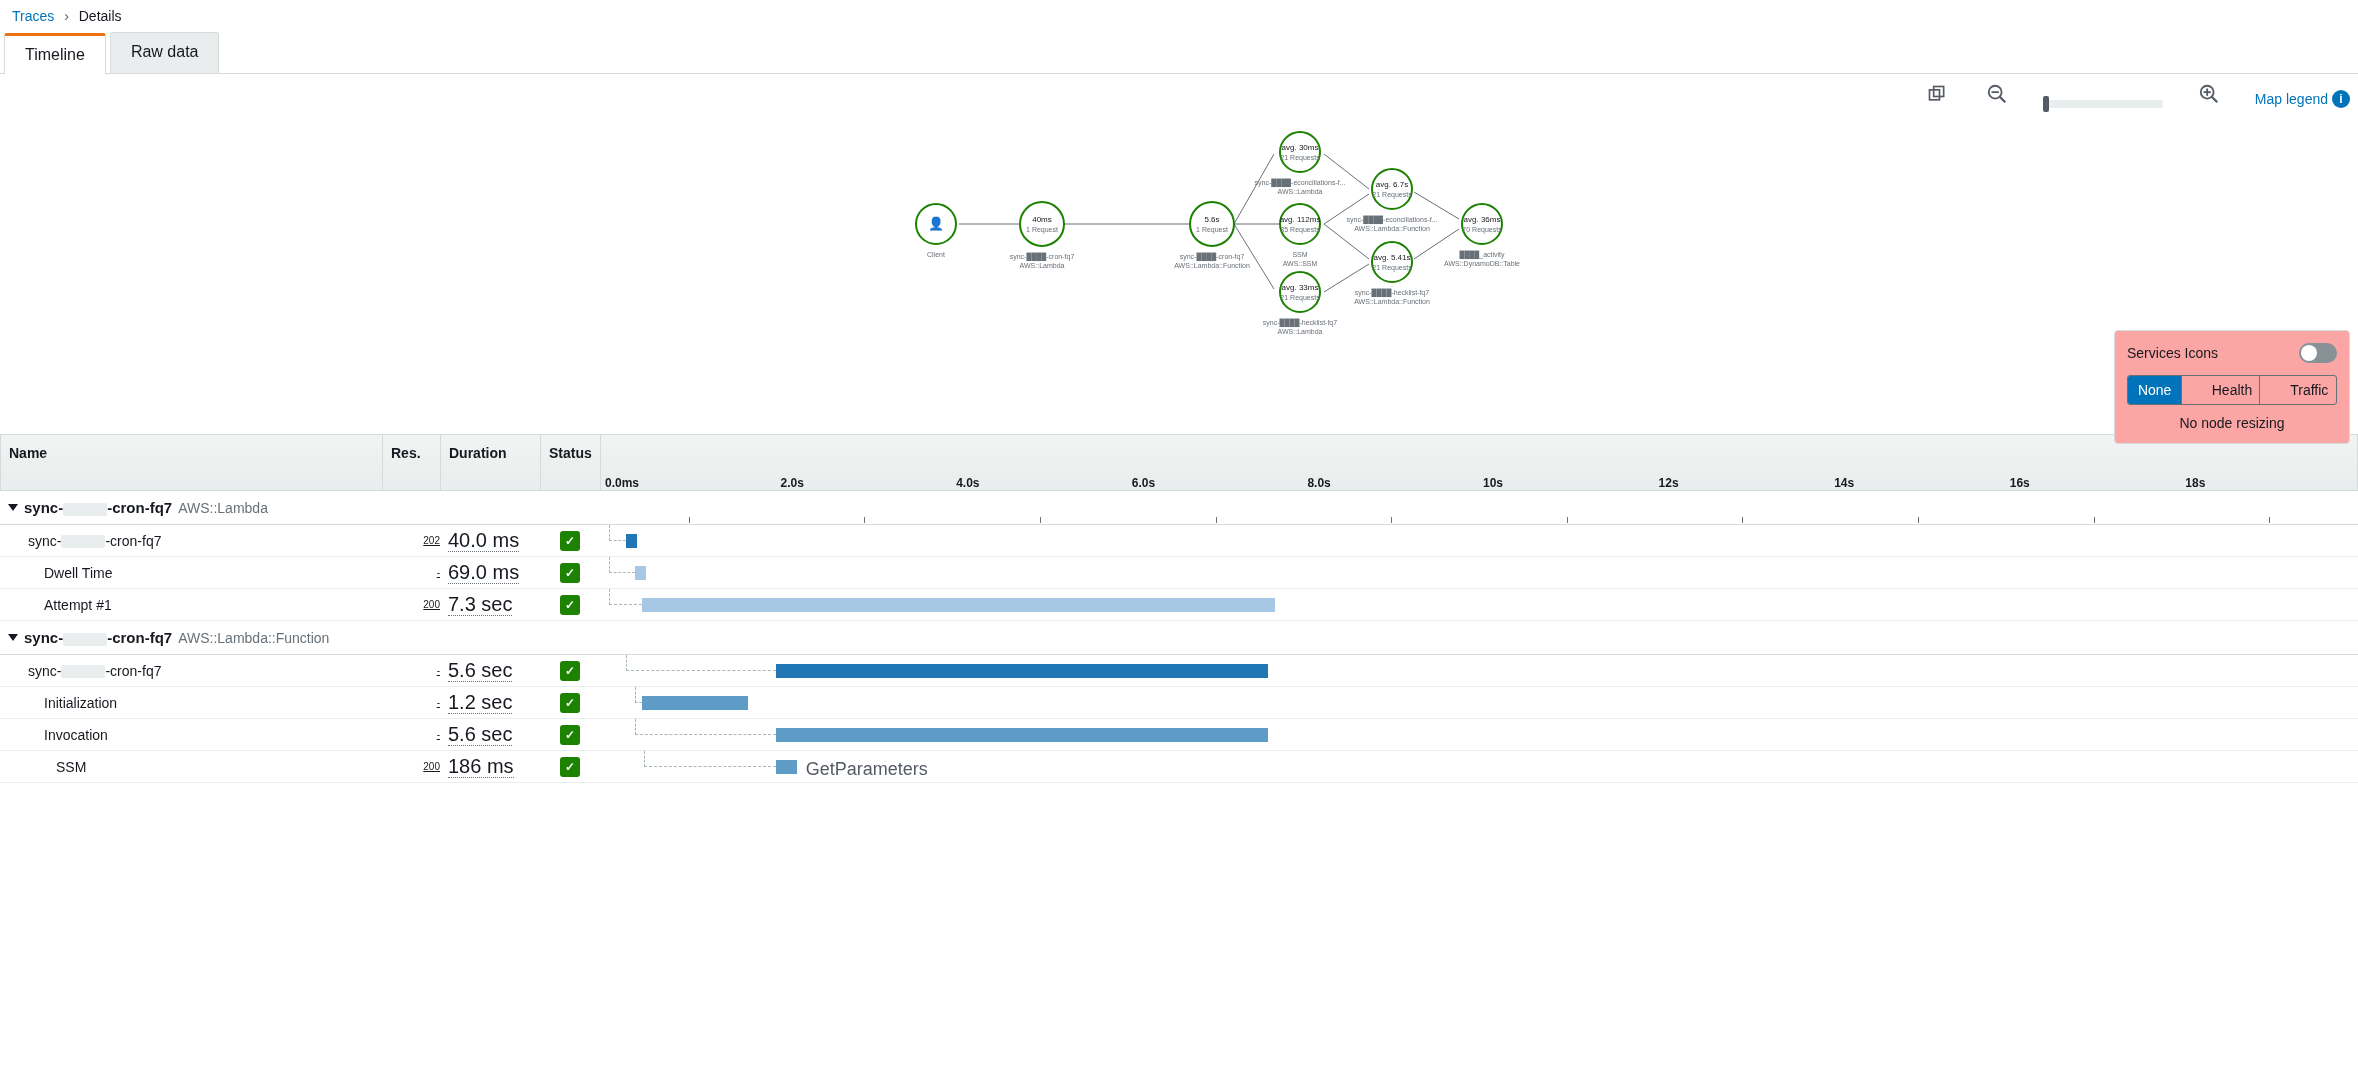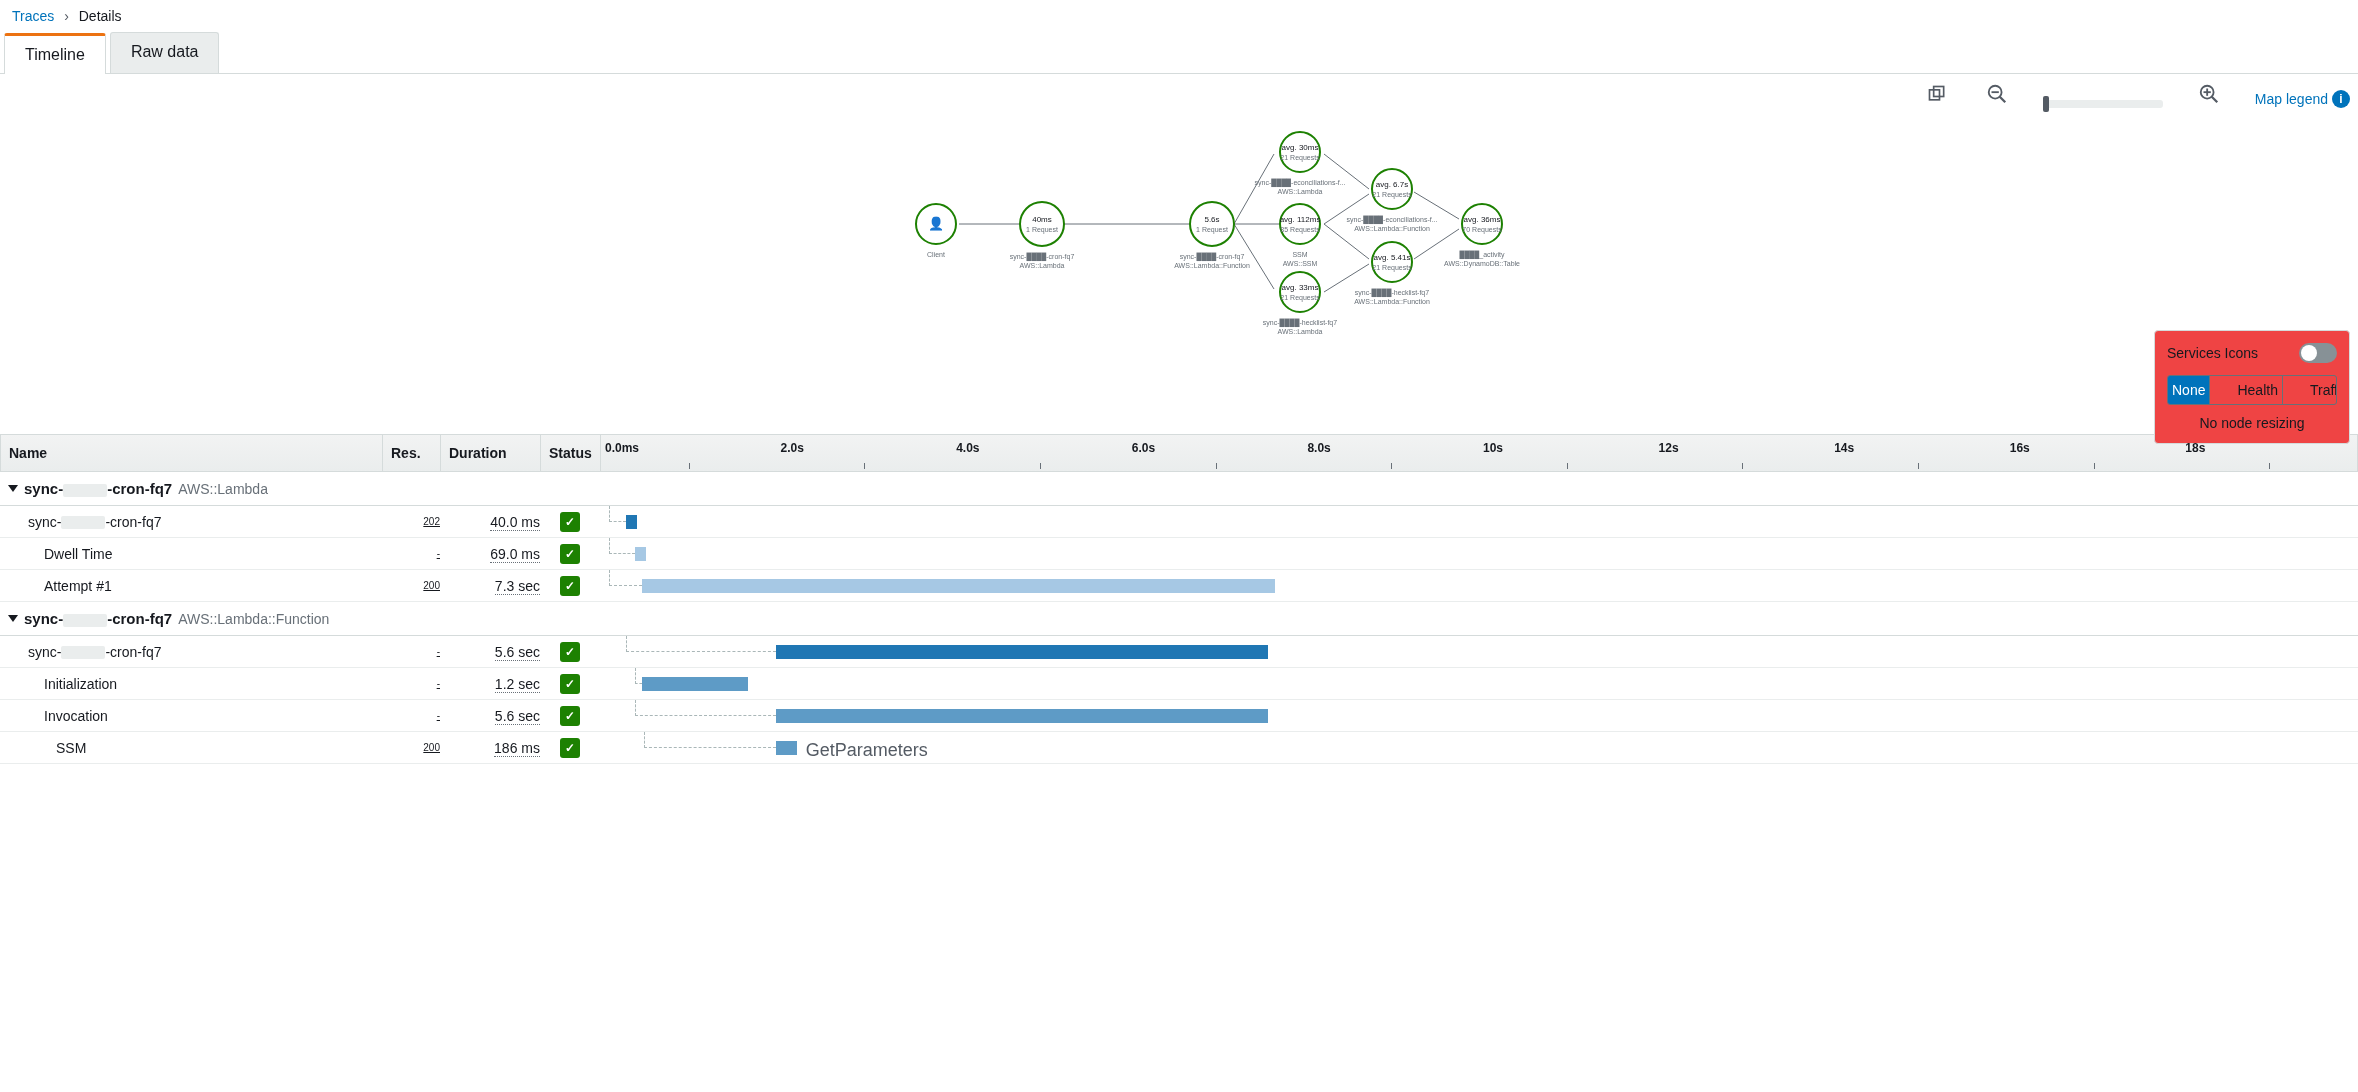--- a/index.html
+++ b/index.html
@@ -15,21 +15,21 @@
   .tab.active { background: #fff; border-top: 3px solid #ec7211; position: relative; top: 1px; font-weight: 500; }
 
   .map-area { position: relative; height: 300px; width: 100%; }
   .map-controls-top { position: absolute; top: 6px; right: 8px; display: flex; align-items: flex-end; gap: 32px; }
   .map-controls-top .icon-btn { width: 28px; height: 28px; display:flex; align-items:center; justify-content:center; cursor:pointer; color:#545b64; }
   .zoom-track { width: 120px; height: 8px; background: #eaeded; border-radius: 3px; position: relative; }
   .zoom-thumb { position:absolute; left:0; top:-4px; width:6px; height:16px; background:#545b64; border-radius:2px; }
   .legend-link { color:#0073bb; cursor:pointer; font-size:14px; display:flex; align-items:center; gap:4px; }
   .info-circle { width:18px;height:18px;border-radius:50%;background:#0073bb;color:#fff;display:inline-flex;align-items:center;justify-content:center;font-size:12px;font-weight:bold; }
 
-  .map-panel { position:absolute; right:8px; bottom: -70px; width: 196px; border:1px solid #d5dbdb; border-radius:4px; background:#ef4444; padding:12px; }
+  .map-panel { position:absolute; right:8px; bottom: -70px; width: 236px; border:1px solid #d5dbdb; border-radius:4px; background:#fca5a5; padding:12px; }
   .map-panel .row1 { display:flex; justify-content:space-between; align-items:center; margin-bottom:12px; font-size:14px; }
   .toggle { width:38px; height:20px; border-radius:10px; background:#879196; position:relative; cursor:pointer; }
   .toggle::after { content:""; width:16px;height:16px;background:#fff;border-radius:50%; position:absolute; top:2px; left:2px; }
   .btn-group { display:flex; border:1px solid #687078; border-radius:3px; overflow:hidden; margin-bottom:10px;gap:23px; }
   .btn-group .seg { flex:1; text-align:center; padding:6px 4px; font-size:14px; cursor:pointer; border-right:1px solid #687078; }
   .btn-group .seg:last-child { border-right:none; }
   .btn-group .seg.active { background:#0073bb; color:#fff; }
   .resize-text { text-align:center; font-size:14px; color:#16191f; }
 
   .map-svg { position:absolute; left:0; top:0; width:100%; height:100%; }
@@ -41,36 +41,36 @@
 
   
   .timeline-table { margin-top: 60px; }
   .thead { display:flex; background: linear-gradient(#f2f3f3,#eaeded); border:1px solid #d5dbdb; }
   .th { padding: 10px 8px; border-right:1px solid #d5dbdb; font-weight:bold; font-size:14px; }
   .th.name { width: 382px; }
   .th.res { width: 58px; }
   .th.dur { width: 100px; }
   .th.status { width: 60px; }
   .th.chart { flex:1; position:relative; border-right:none; padding:0; }
-  .axis { display:flex; height:100%; }
+  .axis { display:flex; height:100%;margin-top:35px; }
   .tick { flex:1; position:relative; border-right:none; font-size:12px; text-align:left; padding:6px 0 0 4px; }
   .tick::after { content:""; position:absolute; left:50%; bottom:2px; width:1px; height:6px; background:#687078; }
 
   .group-row { display:flex; align-items:center; border-bottom:1px solid #d5dbdb; padding:8px; background:#fff; }
   .group-row .caret { width:0;height:0;border-left:5px solid transparent;border-right:5px solid transparent;border-top:7px solid #16191f; margin-right:6px; cursor:pointer; }
   .group-row b { font-size:15px; }
   .group-row .sub { color:#687078; font-size:14px; margin-left:6px; }
   .redact { display:inline-block; background:#eaeded; border-radius:2px; width:44px; height:13px; vertical-align:middle; }
 
   .data-row { display:flex; border-bottom:1px solid #eaeded; align-items:center; height:32px; }
   .data-row .c-name { width:382px; padding-left:28px; font-size:14px; }
   .data-row.indent1 .c-name { padding-left:44px; }
   .data-row.indent2 .c-name { padding-left:56px; }
   .data-row .c-res { width:58px; text-align:right; font-size:10px;text-decoration:underline; }
-  .data-row .c-dur { width:100px; text-align:right; font-size:14px; padding-left:8px; }
+  .data-row .c-dur { width:100px; text-align:left; font-size:20px; padding-left:8px; }
   .data-row .c-dur span { border-bottom:1px dotted #687078; }
   .data-row .c-status { width:60px; text-align:center; }
   .status-ok { display:inline-flex; width:20px;height:20px;background:#1d8102;border-radius:3px;align-items:center;justify-content:center;color:#fff;font-size:12px;font-weight:bold; }
   .data-row .c-chart { flex:1; position:relative; height:100%; }
 
   .bar { position:absolute; height:14px; top:9px; }
   .bar.solid { background:#2077b4; }
   .bar.light { background:#a6c8e4; }
   .bar.mid { background:#5e9bc6; }
   .bar-label { position:absolute; top:8px; font-size:18px; color:#545b64; }

